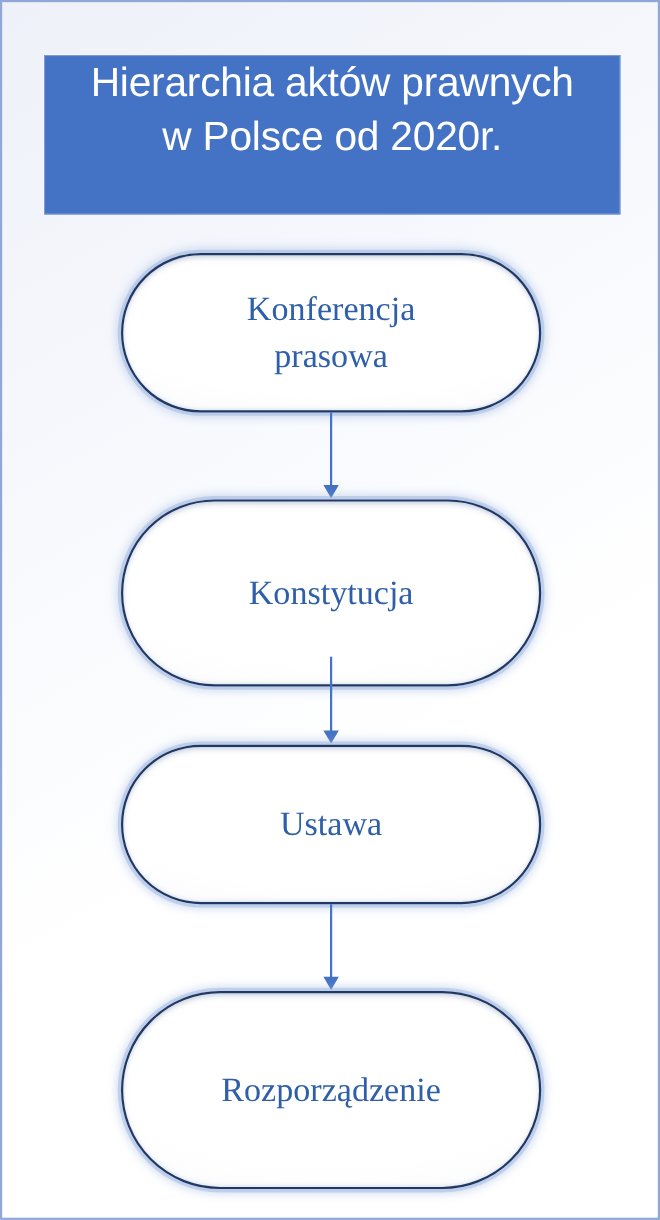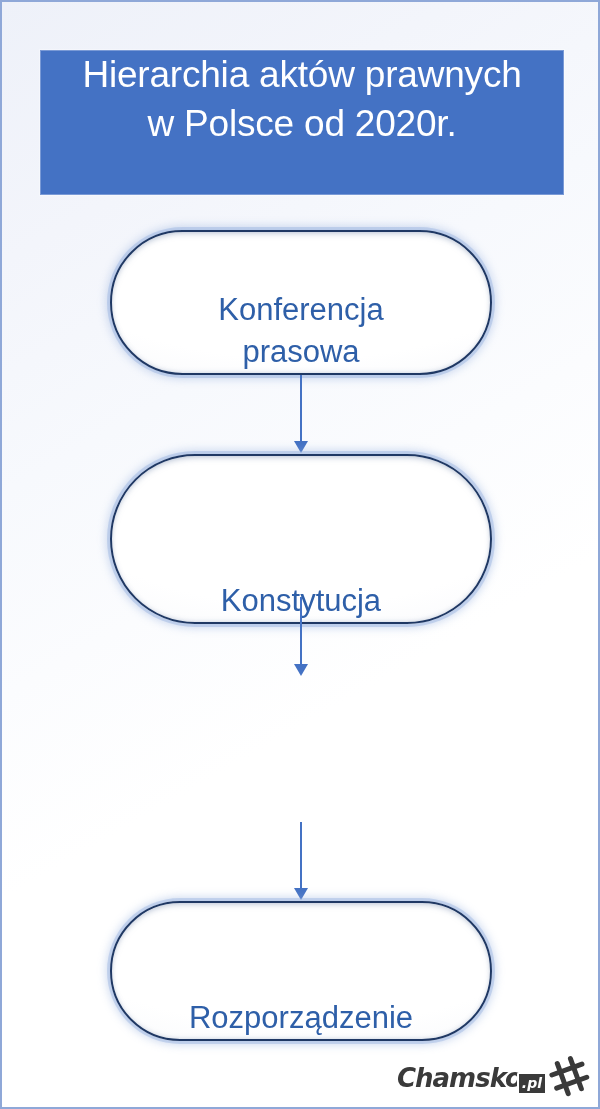--- a/index.html
+++ b/index.html
@@ -58,42 +58,43 @@
   .pill {
     position: absolute;
     left: 108px;
     width: 382px;
     box-sizing: border-box;
     background:
       radial-gradient(120% 150% at 50% 0%, #ffffff 60%, #f2f4f9 100%);
     border: 2.5px solid #1F3864;
     border-radius: 999px;
     display: flex;
-    align-items: flex-end;
+    align-items: center;
     justify-content: center;
     box-shadow:
       0 0 0 3px rgba(141,170,220,0.38),
       0 0 9px 4px rgba(141,170,220,0.42),
       inset 0 3px 6px -2px rgba(120,140,175,0.55),
       inset 0 -2px 5px -2px rgba(120,140,175,0.35);
+    font-family: Liberation Serif, serif;
   }
   .pill-label {
     color: #2E5FA8;
     font-size: 31px;
     line-height: 1.36;
     text-align: center;
     white-space: pre-line;
     padding: 0 28px;
     font-weight: 400;
   }
 
   .pill-1 { top: 228px;  height: 145px; }
   .pill-2 { top: 452px;  height: 170px; }
   .pill-3 { top: 675px;  height: 145px; }
-  .pill-4 { top: 899px;  height: 140px; }
+  .pill-4 { top: 899px;  height: 180px; }
 
   
   .connector {
     position: absolute;
     left: 0;
     width: 600px;
     height: 0;
   }
   .connector .stem {
     position: absolute;
@@ -187,44 +188,27 @@
 
   <div class="pill pill-2">
     <div class="pill-label">Konstytucja</div>
   </div>
 
   <div class="connector conn-2">
     <div class="stem"></div>
     <div class="head"></div>
   </div>
 
+  <div class="pill pill-3">
+    <div class="pill-label">Ustawa</div>
+  </div>
 
   <div class="connector conn-3">
     <div class="stem"></div>
     <div class="head"></div>
   </div>
 
   <div class="pill pill-4">
     <div class="pill-label">Rozporządzenie</div>
   </div>
 
-  <div class="watermark">
-    <span class="wm-word">Chamsko</span>
-    <span class="wm-tld">.pl</span>
-    <span class="wm-hash">
-      <svg width="40" height="40" viewBox="0 0 40 40" aria-hidden="true">
-        <g stroke="#ffffff" stroke-width="9" stroke-linecap="round" fill="none">
-          <line x1="13" y1="4" x2="13" y2="36"></line>
-          <line x1="27" y1="4" x2="27" y2="36"></line>
-          <line x1="4" y1="13" x2="36" y2="13"></line>
-          <line x1="4" y1="27" x2="36" y2="27"></line>
-        </g>
-        <g stroke="#3a3a3a" stroke-width="5" stroke-linecap="round" fill="none">
-          <line x1="13" y1="4" x2="13" y2="36"></line>
-          <line x1="27" y1="4" x2="27" y2="36"></line>
-          <line x1="4" y1="13" x2="36" y2="13"></line>
-          <line x1="4" y1="27" x2="36" y2="27"></line>
-        </g>
-      </svg>
-    </span>
-  </div>
 
 </div>
 
 </body></html>

